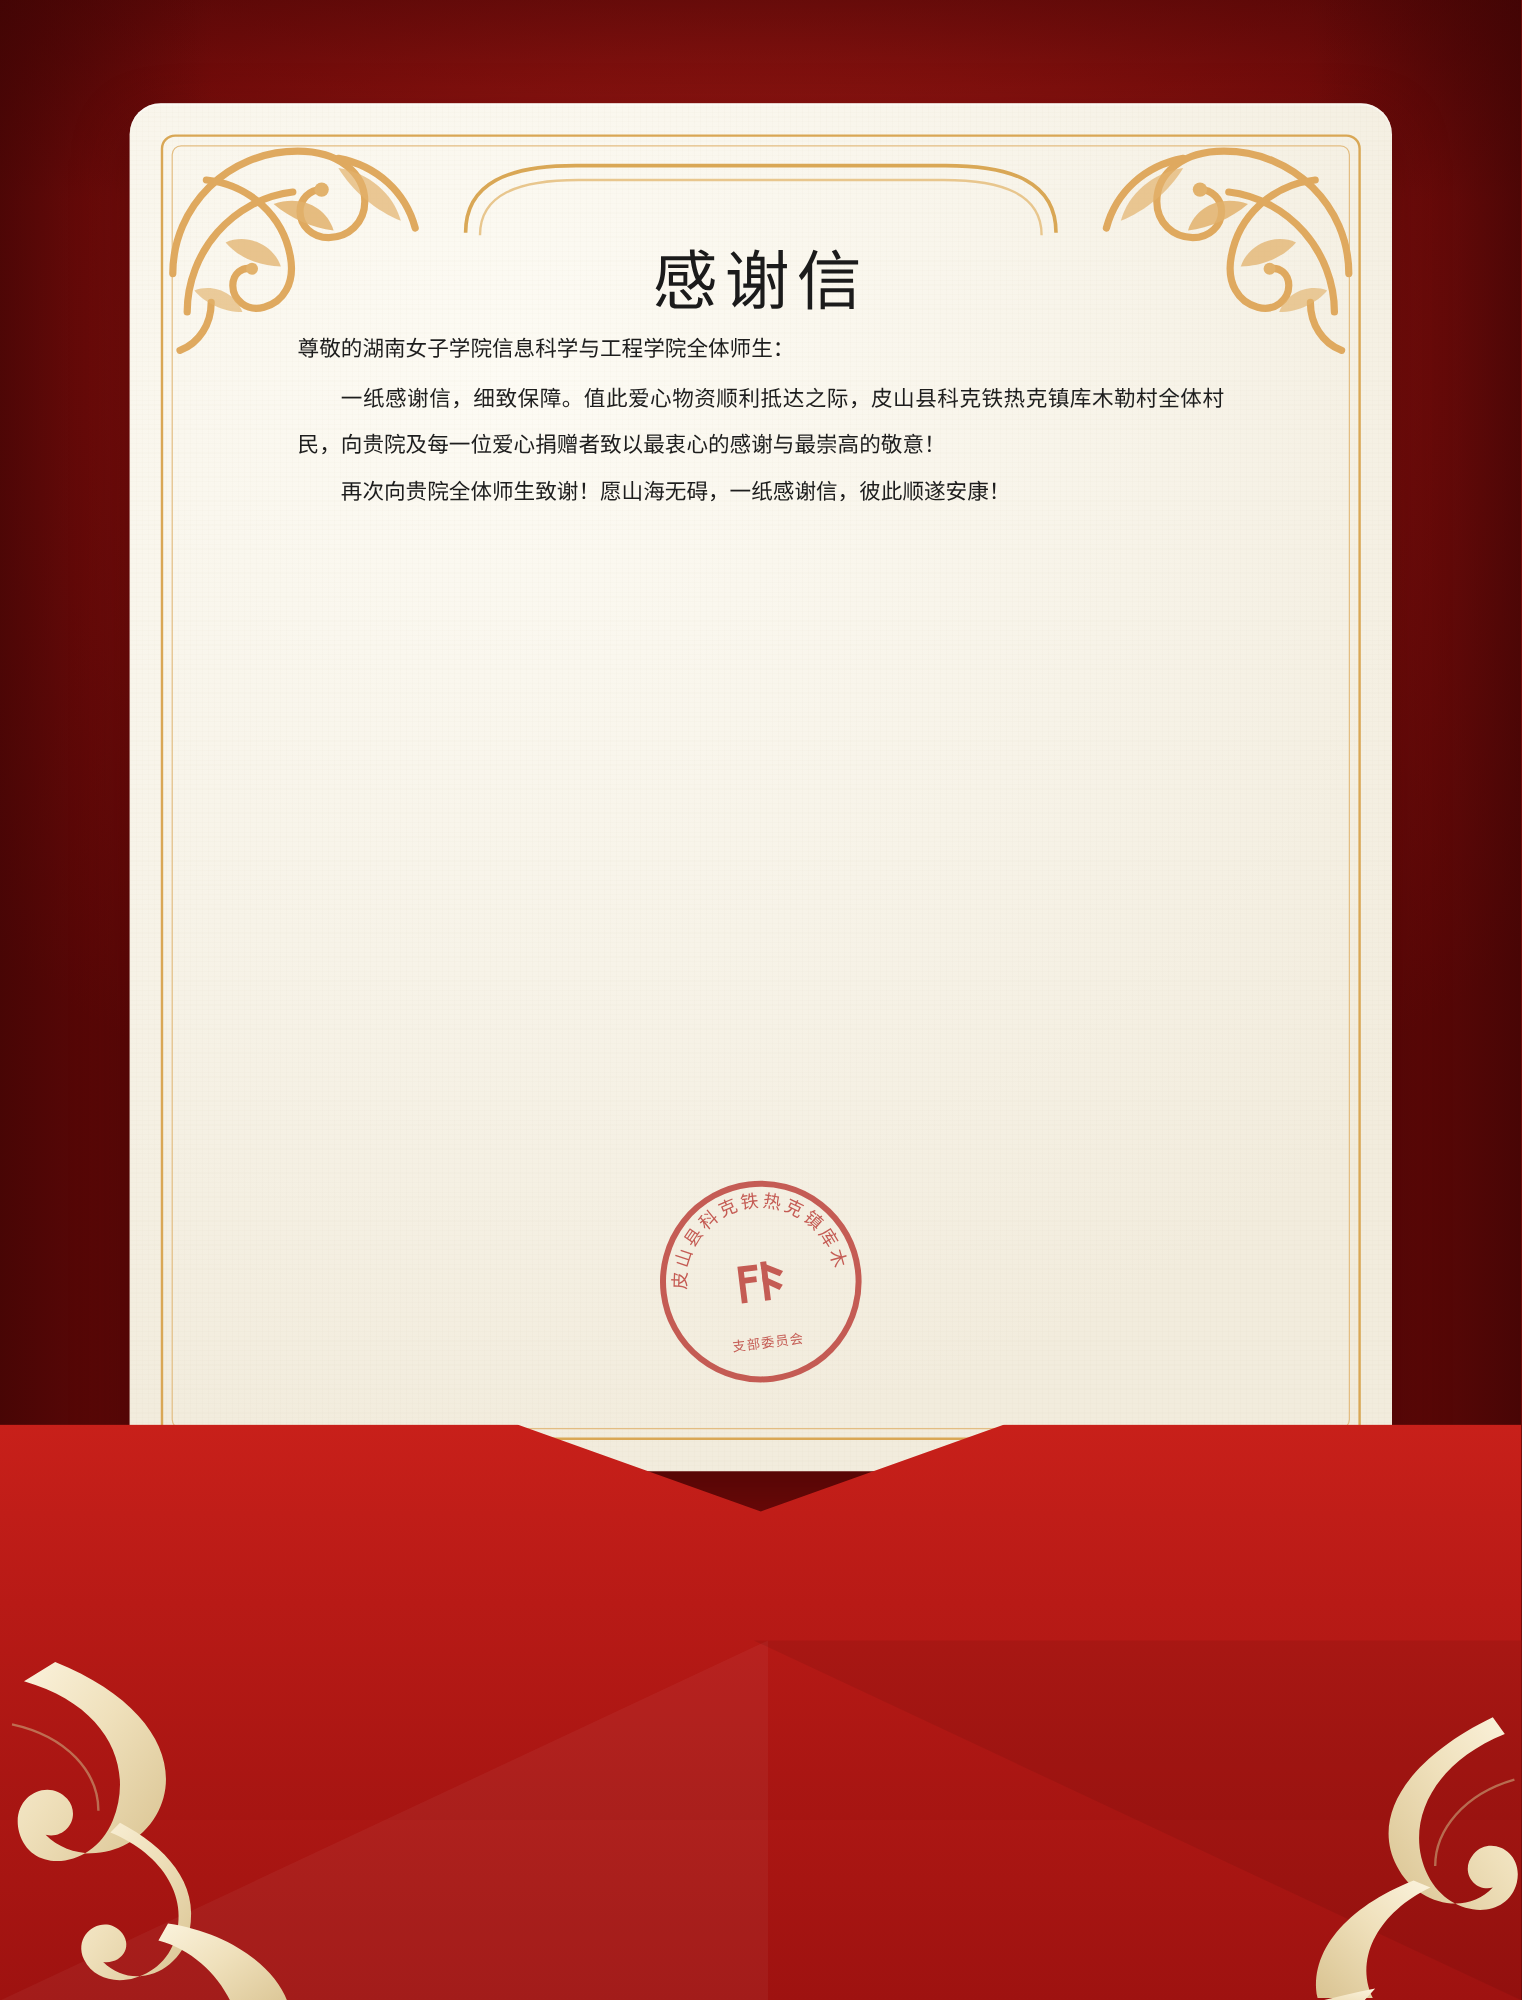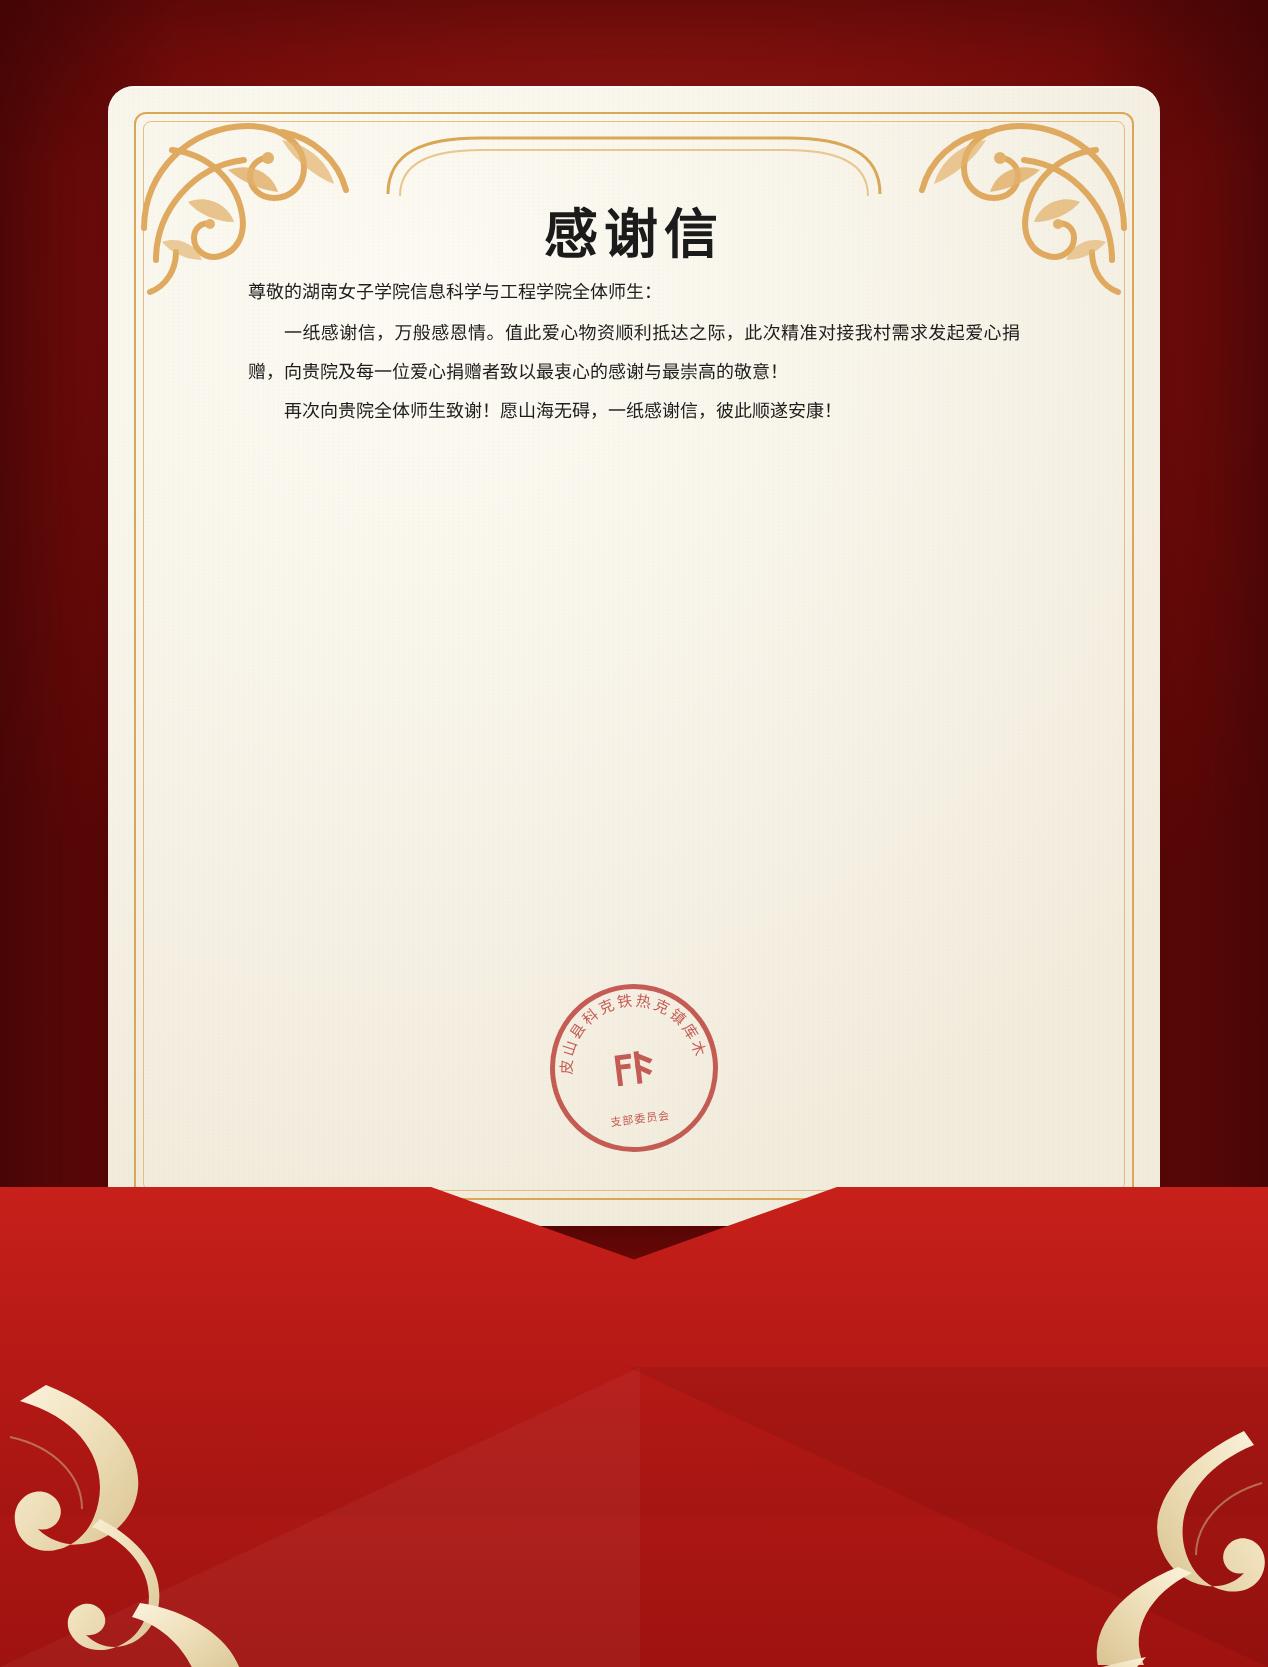--- a/index.html
+++ b/index.html
@@ -150,21 +150,21 @@
     height: 1140px;
     padding: 0;
   }
   .title {
     position: absolute;
     left: 0;
     top: 104px;
     width: 1052px;
     text-align: center;
     font-size: 54px;
-    font-weight: bold;
+    font-weight: normal;
     letter-spacing: 6px;
     color: #1b1b1b;
     font-family: "DejaVu Serif", "Liberation Serif", serif;
   }
   .body-text {
     position: absolute;
     left: 140px;
     top: 186px;
     width: 772px;
     font-size: 18px;
@@ -273,21 +273,21 @@
     <svg class="top-arc" viewBox="0 0 500 70">
       <path d="M4 64 C4 22 40 8 96 8 L404 8 C460 8 496 22 496 64" fill="none" stroke="#d9a755" stroke-width="3"></path>
       <path d="M16 66 C16 32 48 20 98 20 L402 20 C452 20 484 32 484 66" fill="none" stroke="#e8c68d" stroke-width="2"></path>
     </svg>
 
     <div class="content">
       <div class="title">感谢信</div>
 
       <div class="body-text">
         <p class="salutation">尊敬的湖南女子学院信息科学与工程学院全体师生：</p>
-        <p class="para">一纸感谢信，万般感恩情。值此爱心物资顺利抵达之际，此次精准对接我村需求发起爱心捐赠，向贵院及每一位爱心捐赠者致以最衷心的感谢与最崇高的敬意！</p>
+        <p class="para">一纸感谢信，细致保障。值此爱心物资顺利抵达之际，皮山县科克铁热克镇库木勒村全体村民，向贵院及每一位爱心捐赠者致以最衷心的感谢与最崇高的敬意！</p>
         <p class="para">再次向贵院全体师生致谢！愿山海无碍，一纸感谢信，彼此顺遂安康！</p>
       </div>
 
 
       <div class="seal">
         <div class="seal-ring"></div>
         <svg class="seal-text-svg" viewBox="0 0 168 168">
           <defs>
             <path id="sealArc" d="M 22 84 A 62 62 0 0 1 146 84"></path>
           </defs>

